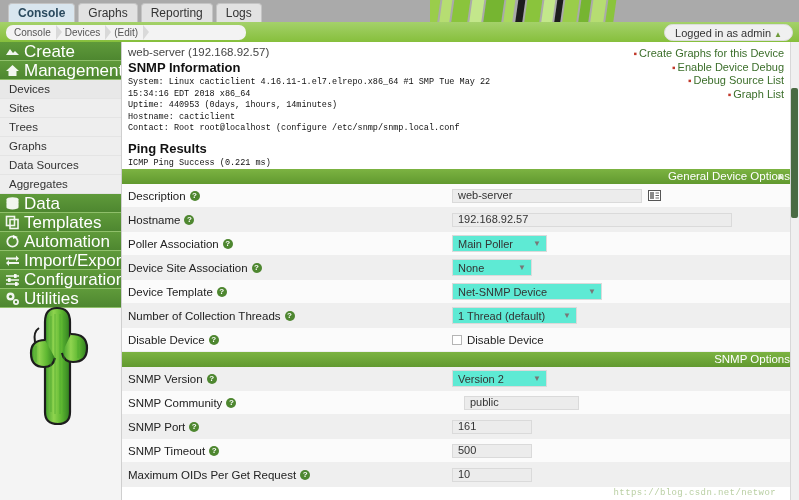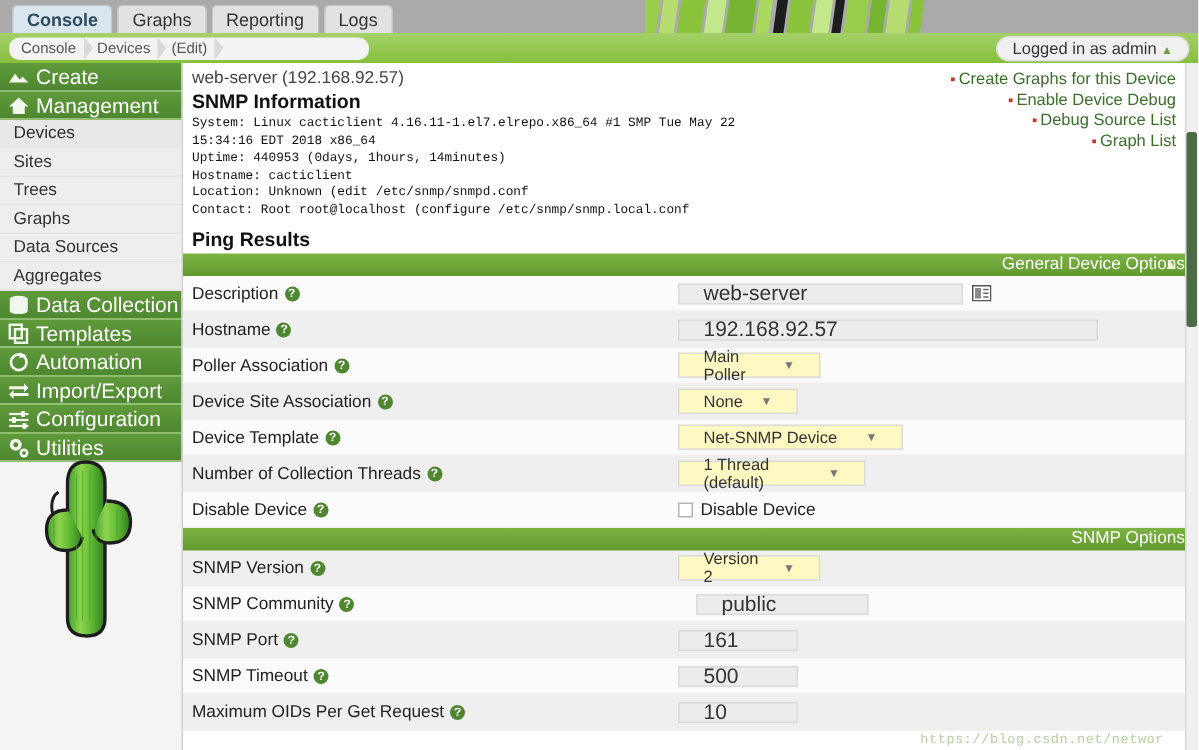--- a/index.html
+++ b/index.html
@@ -37,21 +37,21 @@
                  border-left:6px solid #d9d9d9; }
   #login-pill { position:absolute; right:6px; top:2px; height:17px;
                 background:#f0f0f0; border-radius:9px; padding:0 10px;
                 line-height:17px; font-size:11px; color:#333; cursor:pointer;
                 border:1px solid #dcdcdc; }
   #login-pill .caret { color:#6f9b3a; font-size:8px; margin-left:3px; }
 
   
   #sidebar { position:absolute; left:0; top:42px; width:122px; height:458px;
              background:#f4f4f4; border-right:1px solid #cfcfcf; overflow:hidden; }
-  .nav-head { height:19px; line-height:19px; color:#fff; font-size:14px;
+  .nav-head { height:19px; line-height:19px; color:#fff; font-size:17px;
               padding-left:24px; position:relative; cursor:pointer;
               background:linear-gradient(#5f9a3a,#4e8730);
               border-bottom:1px solid #8fbf6a; }
   .nav-head .ico { position:absolute; left:5px; top:2px; width:15px; height:15px; }
   .nav-item { height:19px; line-height:19px; font-size:11.5px; color:#333;
               padding-left:9px; background:#eeeeee; cursor:pointer;
               border-bottom:1px solid #e4e4e4; }
   .nav-item.current { color:#2d2d2d; font-weight:normal; background:#e8e8e8; }
   #cactus { position:absolute; left:26px; top:258px; width:78px; height:130px; }
 
@@ -81,24 +81,24 @@
                 cursor:pointer; }
   .row { height:24px; display:flex; align-items:center; font-size:11.5px;
          color:#222; border-bottom:1px solid #efefef; }
   .row.odd  { background:#fbfbfb; }
   .row.even { background:#efefef; }
   .lbl { width:330px; padding-left:6px; display:flex; align-items:center; gap:4px; }
   .q { display:inline-block; width:10px; height:10px; border-radius:50%;
        background:#4e8730; color:#fff; font-size:8px; line-height:10px;
        text-align:center; font-weight:bold; cursor:pointer; }
   .fld { height:14px; background:#ececec; border:1px solid #dadada;
-         line-height:15px; padding:0 16px; font-size:14px; color:#333;
+         line-height:15px; padding:0 5px; font-size:11px; color:#333;
          display:flex; align-items:center; cursor:text; }
-  .sel { height:17px; background:#fef9c3; border:1px solid #dadada;
-         font-size:11px; color:#333; padding:0 16px; display:flex;
+  .sel { height:17px; background:#5eead4; border:1px solid #dadada;
+         font-size:11px; color:#333; padding:0 5px; display:flex;
          align-items:center; justify-content:space-between; cursor:pointer; }
   .sel .ar { font-size:8px; color:#777; margin-left:8px; }
   .cardico { width:13px; height:11px; margin-left:6px; cursor:pointer; }
   .chkwrap { display:flex; align-items:center; gap:5px; cursor:pointer; }
   .chk { width:10px; height:10px; border:1px solid #b5b5b5; background:#fff; }
 
   #watermark { position:absolute; right:14px; bottom:2px; font-family:"Liberation Mono", monospace;
                font-size:9px; color:#b9cfa3; letter-spacing:.4px; }
 
   
@@ -237,21 +237,20 @@
 
 <div id="content">
 
   <div class="dev-title">web-server (192.168.92.57)</div>
   <div class="sec-h">SNMP Information</div>
   <div id="snmp-lines">
       <div class="mono">System: Linux cacticlient 4.16.11-1.el7.elrepo.x86_64 #1 SMP Tue May 22</div>
       <div class="mono">15:34:16 EDT 2018 x86_64</div>
       <div class="mono">Uptime: 440953  (0days, 1hours, 14minutes)</div>
       <div class="mono">Hostname: cacticlient</div>
-      <div class="mono">Location: Unknown (edit /etc/snmp/snmpd.conf</div>
       <div class="mono">Contact: Root root@localhost (configure /etc/snmp/snmp.local.conf</div>
     </div>
 
   <div class="sec-h" style="padding-top:6px;">Ping Results</div>
   <div class="mono">ICMP Ping Success (0.221 ms)</div>
 
   <div id="actions">
       <div class="act"><span class="bul">▪</span><span>Create Graphs for this Device</span></div>
       <div class="act"><span class="bul">▪</span><span>Enable Device Debug</span></div>
       <div class="act"><span class="bul">▪</span><span>Debug Source List</span></div>

